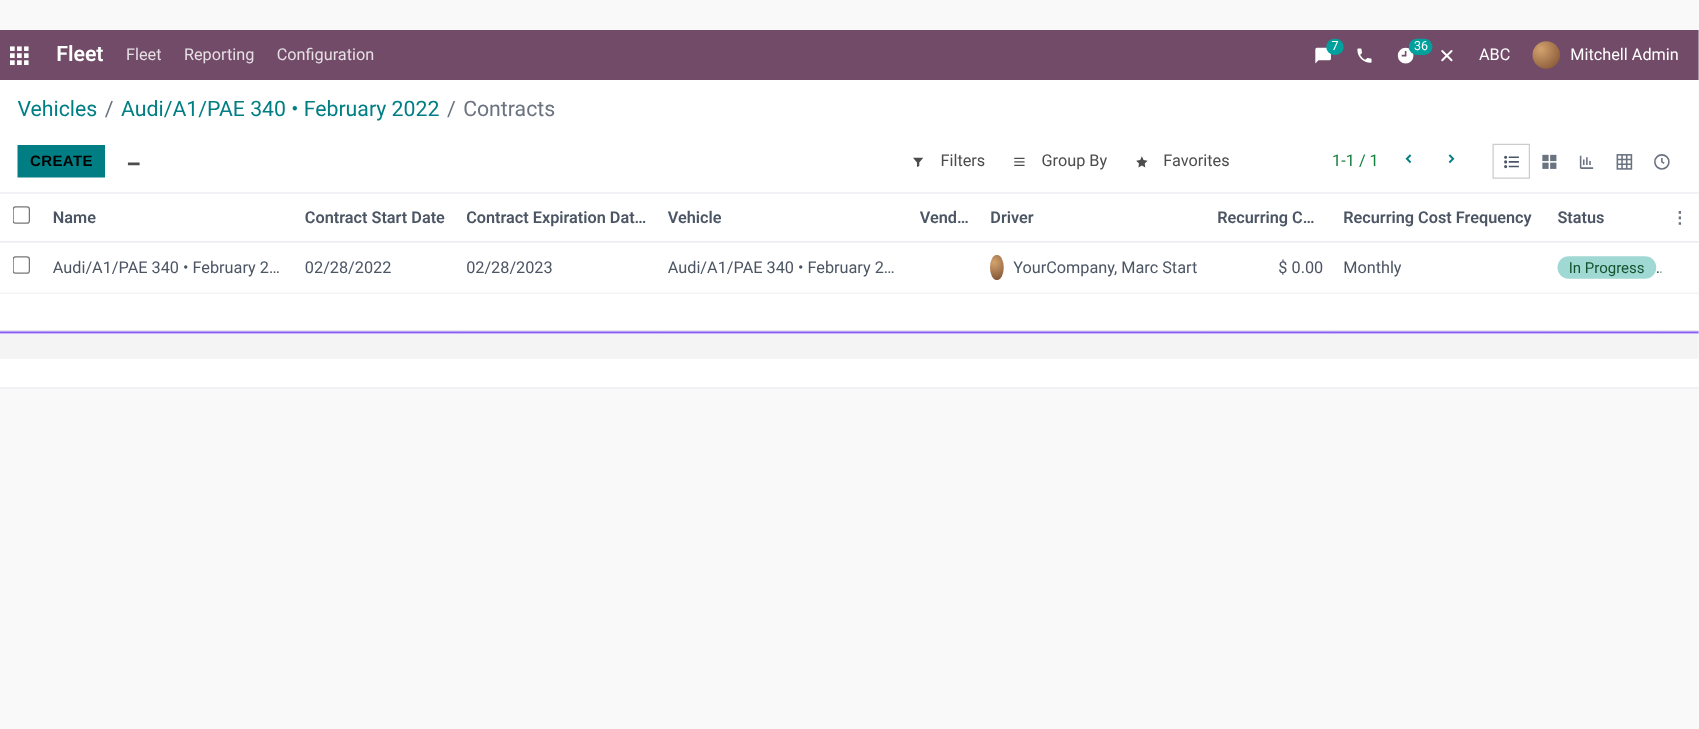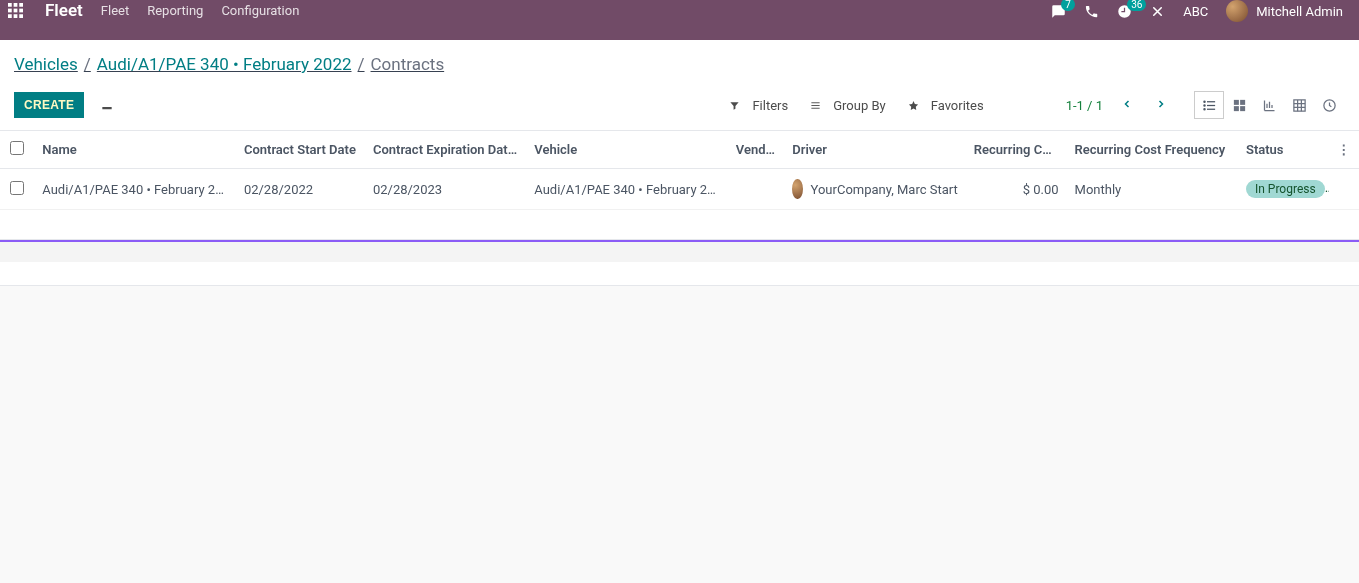--- a/index.html
+++ b/index.html
@@ -1,21 +1,21 @@
 <!DOCTYPE html>
 <html><head>
 <meta charset="utf-8">
 <style>
   * { box-sizing: border-box; margin: 0; padding: 0; }
   body { font-family: -apple-system, BlinkMacSystemFont, "Segoe UI", Roboto, Helvetica, Arial, sans-serif; font-size: 13px; color: #374151; background: #f9f9f9; }
 
   
   .navbar {
-    display: flex; align-items: flex-start; height: 40px;
-    background: #714B67; color: #fff; padding: 0 8px;
+    display: flex; align-items: center; height: 40px;
+    background: #714B67; color: #fff; padding: 0 8px; margin-top: 24px;
   }
   .nav-left { display: flex; align-items: center; gap: 18px; }
   .brand { font-size: 17px; font-weight: 600; margin-left: 4px; }
   .menu-item { color: #e6dfe4; font-size: 13px; cursor: pointer; }
   .nav-right { margin-left: auto; display: flex; align-items: center; gap: 18px; padding-right: 8px; }
   .nav-icon { position: relative; color: #fff; cursor: pointer; display:flex; align-items:center; }
   .nav-icon svg { width: 15px; height: 15px; }
   .badge {
     position: absolute; top: -6px; left: 10px; background: #00A09D; color: #fff;
     font-size: 10px; border-radius: 8px; padding: 0 4px; line-height: 13px; min-width: 13px; text-align: center;
@@ -23,35 +23,35 @@
   .user { display: flex; align-items: center; gap: 8px; cursor: pointer; }
   .avatar {
     width: 22px; height: 22px; border-radius: 50%;
     background: radial-gradient(circle at 30% 30%, #d3a36e, #7a4c2f);
     display:inline-block;
   }
   .abc { font-size: 13px; color:#fff; cursor:pointer;}
 
   
   .control-panel { background: #fff; border-bottom: 1px solid #e5e7eb; padding: 8px 14px 0 14px; }
-  .cp-top { display: flex; align-items: center; text-decoration: underline; }
+  .cp-top { display: flex; align-items: center; }
   .breadcrumbs { display: flex; align-items: center; flex-wrap: wrap; font-size: 17px; gap: 6px; padding: 6px 0;}
   .crumb-link { color: #017E84; cursor: pointer; }
   .crumb-sep { color: #6b7280; }
   .crumb-active { color: #6b7280; }
   .search-wrap { margin-left: auto; width: 50%; position: relative; border-bottom: 1px solid #aaa;}
   .search-input {
     width: 100%; border: none; outline: none; padding: 6px 24px 6px 2px;
     font-size: 13px; background: transparent;
   }
   .search-icon { position: absolute; right: 2px; top: 6px; color: #6b7280; }
 
   .cp-bottom { display: flex; align-items: center; padding: 10px 0 10px 0; gap: 10px; }
   .create-btn {
-    background: #017E84; color: #fef9c3; border: none; padding: 6px 10px;
+    background: #017E84; color: #000000; border: none; padding: 6px 10px;
     font-size: 12px; font-weight: 600; cursor: pointer; letter-spacing: .3px;
   }
   .import-btn { color: #4c4c4c; cursor: pointer; padding: 4px 6px; }
   .filters-area { margin-left:auto; display:flex; align-items:center; gap:22px;}
   .filter-btn { display: inline-flex; align-items: center; gap: 12px; color: #4c4c4c; cursor: pointer; font-size: 13px;}
   .filter-btn svg { width: 11px; height: 11px; }
   .pager-area { display:flex; align-items:center; gap: 14px; margin-left: 60px;}
   .pager-text { color: #15803d; font-size: 13px;}
   .pager-arrow { color: #017E84; cursor:pointer; padding: 2px 4px;}
   .views { display:flex; align-items:center; gap:0; border:1px solid transparent;}

